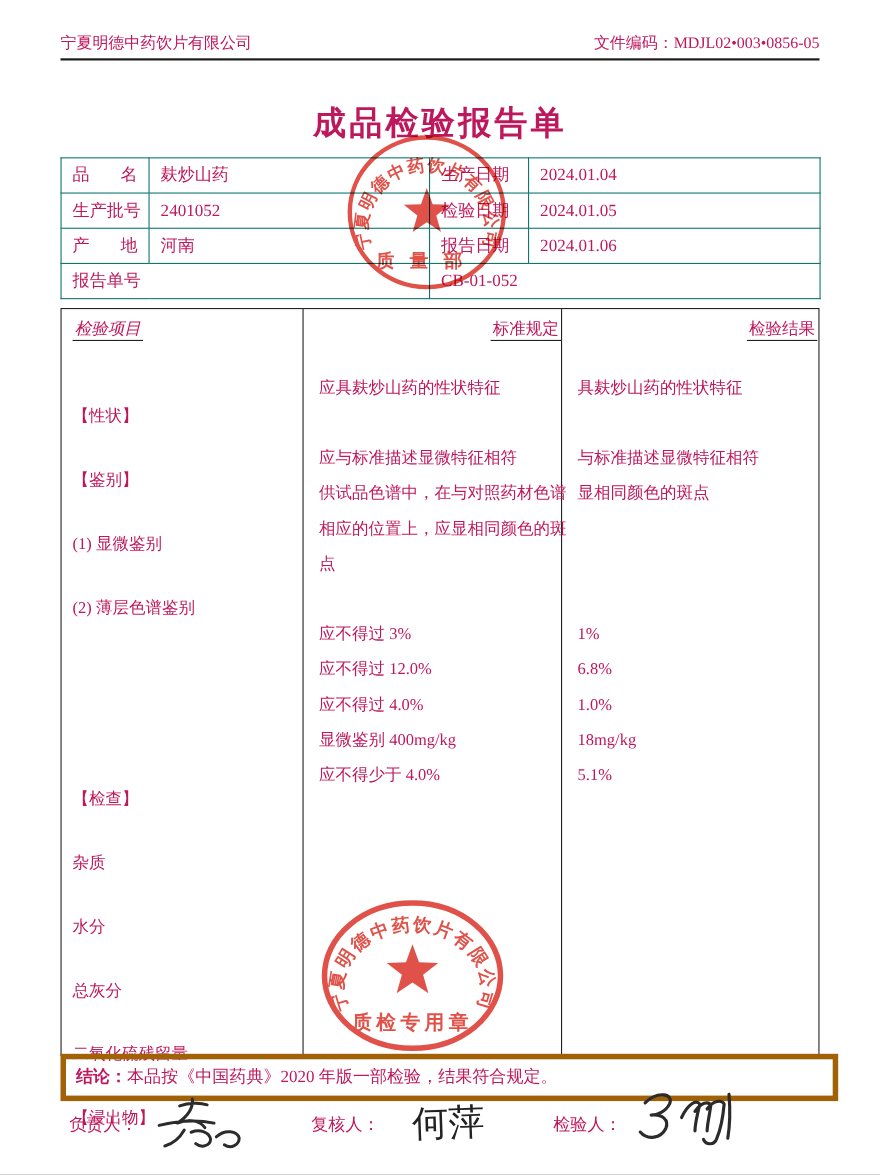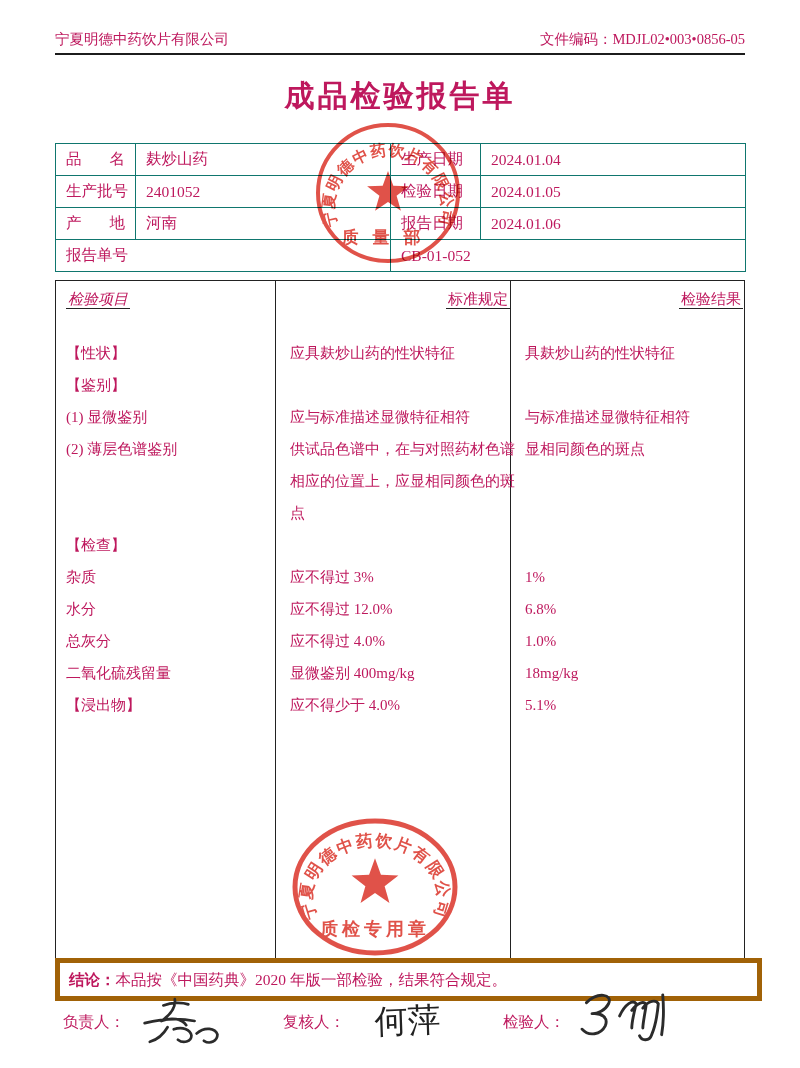--- a/index.html
+++ b/index.html
@@ -6,40 +6,40 @@
   .page{
     position:relative;width:800px;height:1068px;background:#ffffff;
     margin:0 auto;overflow:hidden;
     font-family:"Liberation Serif","DejaVu Serif",serif;
     color:#be185d;
   }
   
   .hdr{position:absolute;top:30px;left:55px;width:690px;display:flex;
        justify-content:space-between;font-size:14.5px;}
   .hdr-rule{position:absolute;top:53px;left:55px;width:690px;border-top:2px solid #1c1c1c;}
-  .doc-title{position:absolute;top:76px;left:0;width:800px;text-align:center;
+  .doc-title{position:absolute;top:92px;left:0;width:800px;text-align:center;
        font-size:30px;font-weight:bold;letter-spacing:3px;}
   
   table.info{position:absolute;top:143px;left:55px;width:690px;
        border-collapse:collapse;table-layout:fixed;font-size:15.5px;}
   table.info td{border:1px solid #0f766e;height:31px;padding:0 10px;white-space:nowrap;overflow:hidden;}
   td.jlab{text-align:justify;text-align-last:justify;}
   
   .mtable{position:absolute;top:280px;left:55px;width:688px;height:678px;
        border:1px solid #222;display:flex;font-size:15px;}
   .mcol{height:100%;box-sizing:border-box;}
   .mcol1{width:220px;border-right:1px solid #222;}
   .mcol2{width:235px;border-right:1px solid #222;}
   .mcol3{width:232px;}
   .mhead{height:56px;padding-top:9px;box-sizing:border-box;}
   .mhead.ctr{text-align:right;}
   .mhead.lft{padding-left:10px;font-style:italic;}
   .u{border-bottom:1px solid #222;padding:0 2px 1px 2px;}
   .mline{height:32px;line-height:32px;white-space:nowrap;overflow:visible;}
-  .mcol1 .mline{padding-left:10px;}
+  .mcol1 .mline{padding-left:10px;margin-top:26px;}
   .mcol2 .mline{padding-left:14px;}
   .mcol3 .mline{padding-left:14px;}
   
   .conclusion{position:absolute;top:958px;left:55px;width:688px;height:33px;
        border:5px solid #a16207;line-height:33px;font-size:15.5px;padding-left:9px;
        box-sizing:content-box;background:#fff0;white-space:nowrap;}
   .conclusion .clab{font-weight:bold;}
   
   .sigrow{position:absolute;top:995px;left:55px;width:690px;height:62px;font-size:15.5px;}
   .siglab{position:absolute;top:17px;white-space:nowrap;font-family:Liberation Mono, monospace;}

